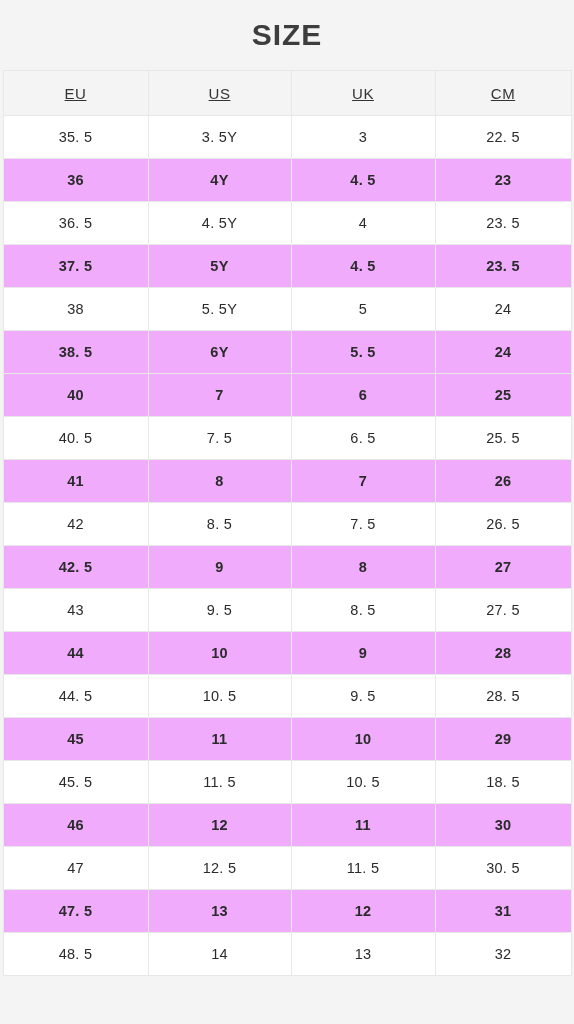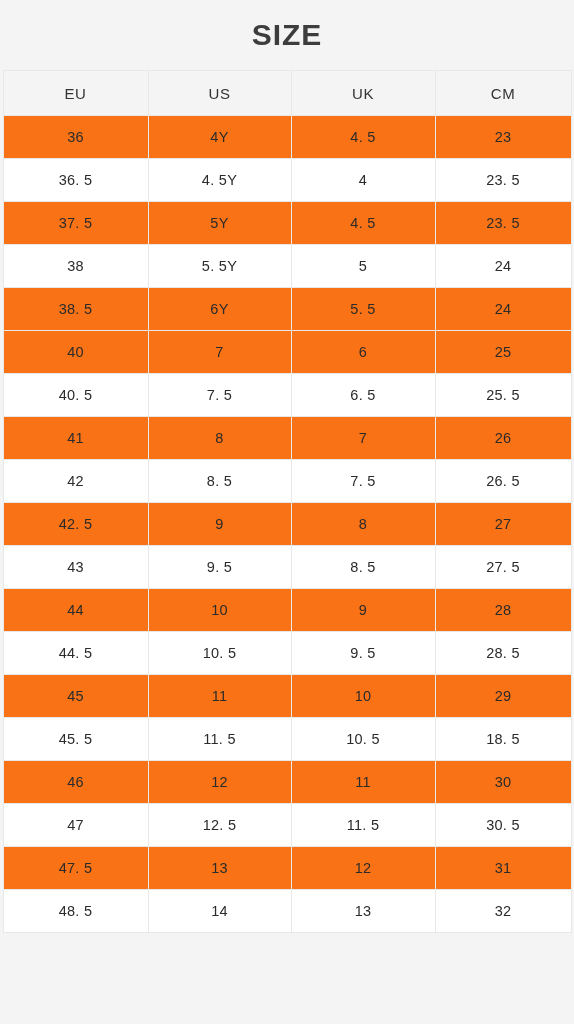--- a/index.html
+++ b/index.html
@@ -60,31 +60,33 @@
     font-weight: normal;
     padding: 0;
     box-sizing: border-box;
   }
   .size-table thead th {
     height: 45px;
     background: #f4f4f4;
     font-size: 15px;
     letter-spacing: 0.5px;
     color: #333333;
+    text-decoration: underline;
   }
   .size-table tbody td {
     height: 43px;
     font-size: 14.5px;
     letter-spacing: 0.3px;
   }
   .size-table tbody tr.row-odd td {
     background: #ffffff;
   }
   .size-table tbody tr.row-even td {
-    background: #f97316;
+    background: #f0abfc;
+    font-weight: bold;
   }
 </style>
 </head>
 <body>
 
 <div id="page">
 
   <div class="title-band">
     <span class="title-text">SIZE</span>
   </div>
@@ -98,20 +100,26 @@
     </colgroup>
     <thead>
       <tr>
         <th>EU</th>
         <th>US</th>
         <th>UK</th>
         <th>CM</th>
       </tr>
     </thead>
     <tbody id="table-body">
+        <tr class="row-odd">
+          <td>35. 5</td>
+          <td>3. 5Y</td>
+          <td>3</td>
+          <td>22. 5</td>
+        </tr>
         <tr class="row-even">
           <td>36</td>
           <td>4Y</td>
           <td>4. 5</td>
           <td>23</td>
         </tr>
         <tr class="row-odd">
           <td>36. 5</td>
           <td>4. 5Y</td>
           <td>4</td>

